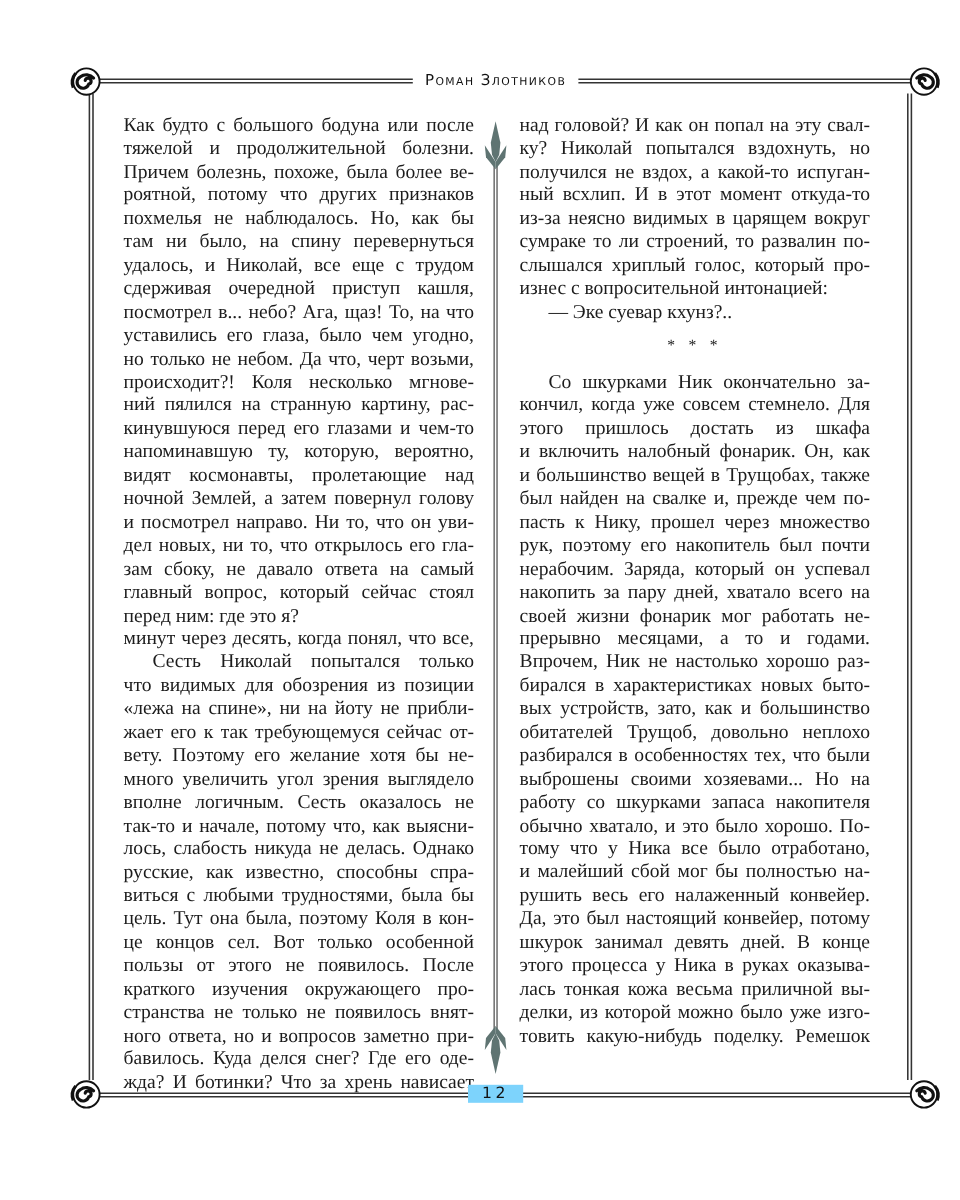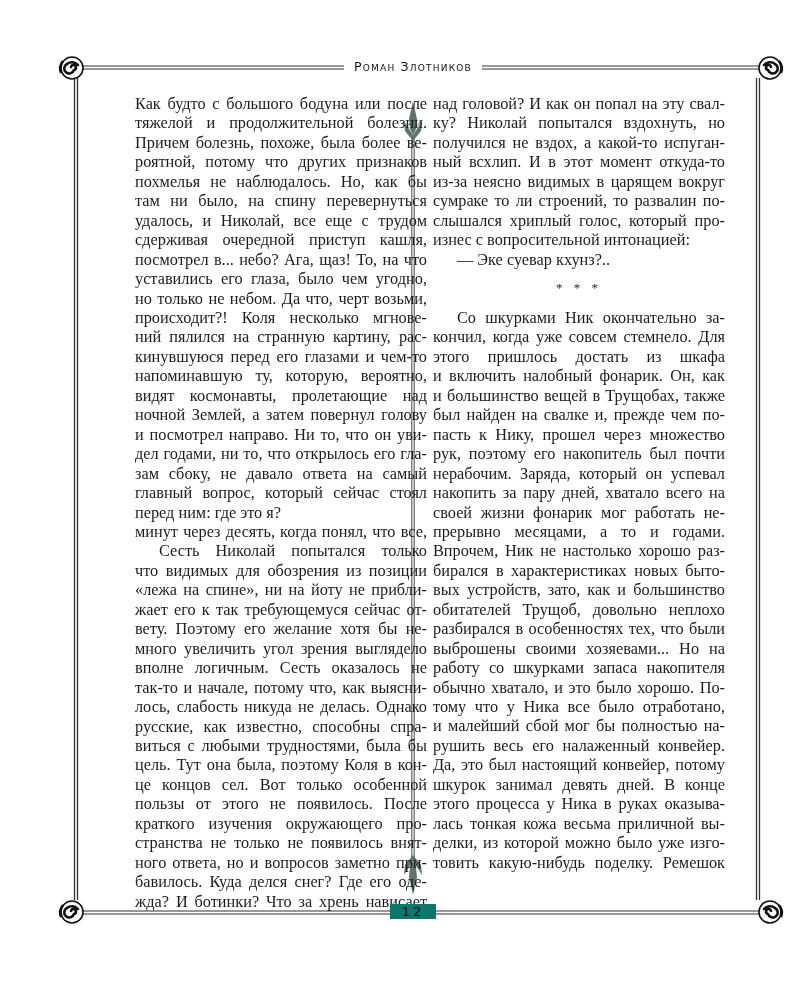--- a/index.html
+++ b/index.html
@@ -10,27 +10,27 @@
     position:absolute; top:57px; left:0; width:826px; text-align:center;
     font-family:"DejaVu Sans", sans-serif; font-size:12.5px; letter-spacing:1.2px;
     color:#111; line-height:20px;
   }
   .running-head span { background:#fff; padding:0 10px; font-variant: small-caps; }
   .folio {
     position:absolute; top:902px; left:0; width:826px; text-align:center;
     font-family:"DejaVu Sans", sans-serif; font-size:13px; letter-spacing:3px;
     color:#111; line-height:20px;
   }
-  .folio span { background:#0f766e; padding:0 12px;text-align:center; }
+  .folio span { background:#7dd3fc; padding:0 12px;text-align:center; }
   .col {
     position:absolute; top:94px; width:292px;
     font-family:"Liberation Serif", serif; font-size:16.3px; line-height:19.45px;
     color:#1c1c1c; text-align:justify; hyphens:manual;
   }
-  .col.left { left:103px;margin-left:32px; }
+  .col.left { left:103px; }
   .col.right { left:433px; }
   .col .line { display:block; text-align:justify; text-align-last:justify; white-space:nowrap; overflow:visible; }
   .col .line.last { text-align-last:left; }
   .col .indent { padding-left:24px; }
   .col .sep { display:block; text-align:center; text-align-last:center; letter-spacing:4px; font-size:13px; height:38.9px; line-height:38.9px; }
 </style>
 </head>
 <body>
 
 <div class="page">
@@ -101,21 +101,21 @@
       <span class="line">посмотрел в... небо? Ага, щаз! То, на что</span>
       <span class="line">уставились его глаза, было чем угодно,</span>
       <span class="line">но только не небом. Да что, черт возьми,</span>
       <span class="line">происходит?! Коля несколько мгнове-</span>
       <span class="line">ний пялился на странную картину, рас-</span>
       <span class="line">кинувшуюся перед его глазами и чем-то</span>
       <span class="line">напоминавшую ту, которую, вероятно,</span>
       <span class="line">видят космонавты, пролетающие над</span>
       <span class="line">ночной Землей, а затем повернул голову</span>
       <span class="line">и посмотрел направо. Ни то, что он уви-</span>
-      <span class="line">дел годами, ни то, что открылось его гла-</span>
+      <span class="line">дел новых, ни то, что открылось его гла-</span>
       <span class="line">зам сбоку, не давало ответа на самый</span>
       <span class="line">главный вопрос, который сейчас стоял</span>
       <span class="line last">перед ним: где это я?</span>
       <span class="line">минут через десять, когда понял, что все,</span>
       <span class="line indent">Сесть Николай попытался только</span>
       <span class="line">что видимых для обозрения из позиции</span>
       <span class="line">«лежа на спине», ни на йоту не прибли-</span>
       <span class="line">жает его к так требующемуся сейчас от-</span>
       <span class="line">вету. Поэтому его желание хотя бы не-</span>
       <span class="line">много увеличить угол зрения выглядело</span>

